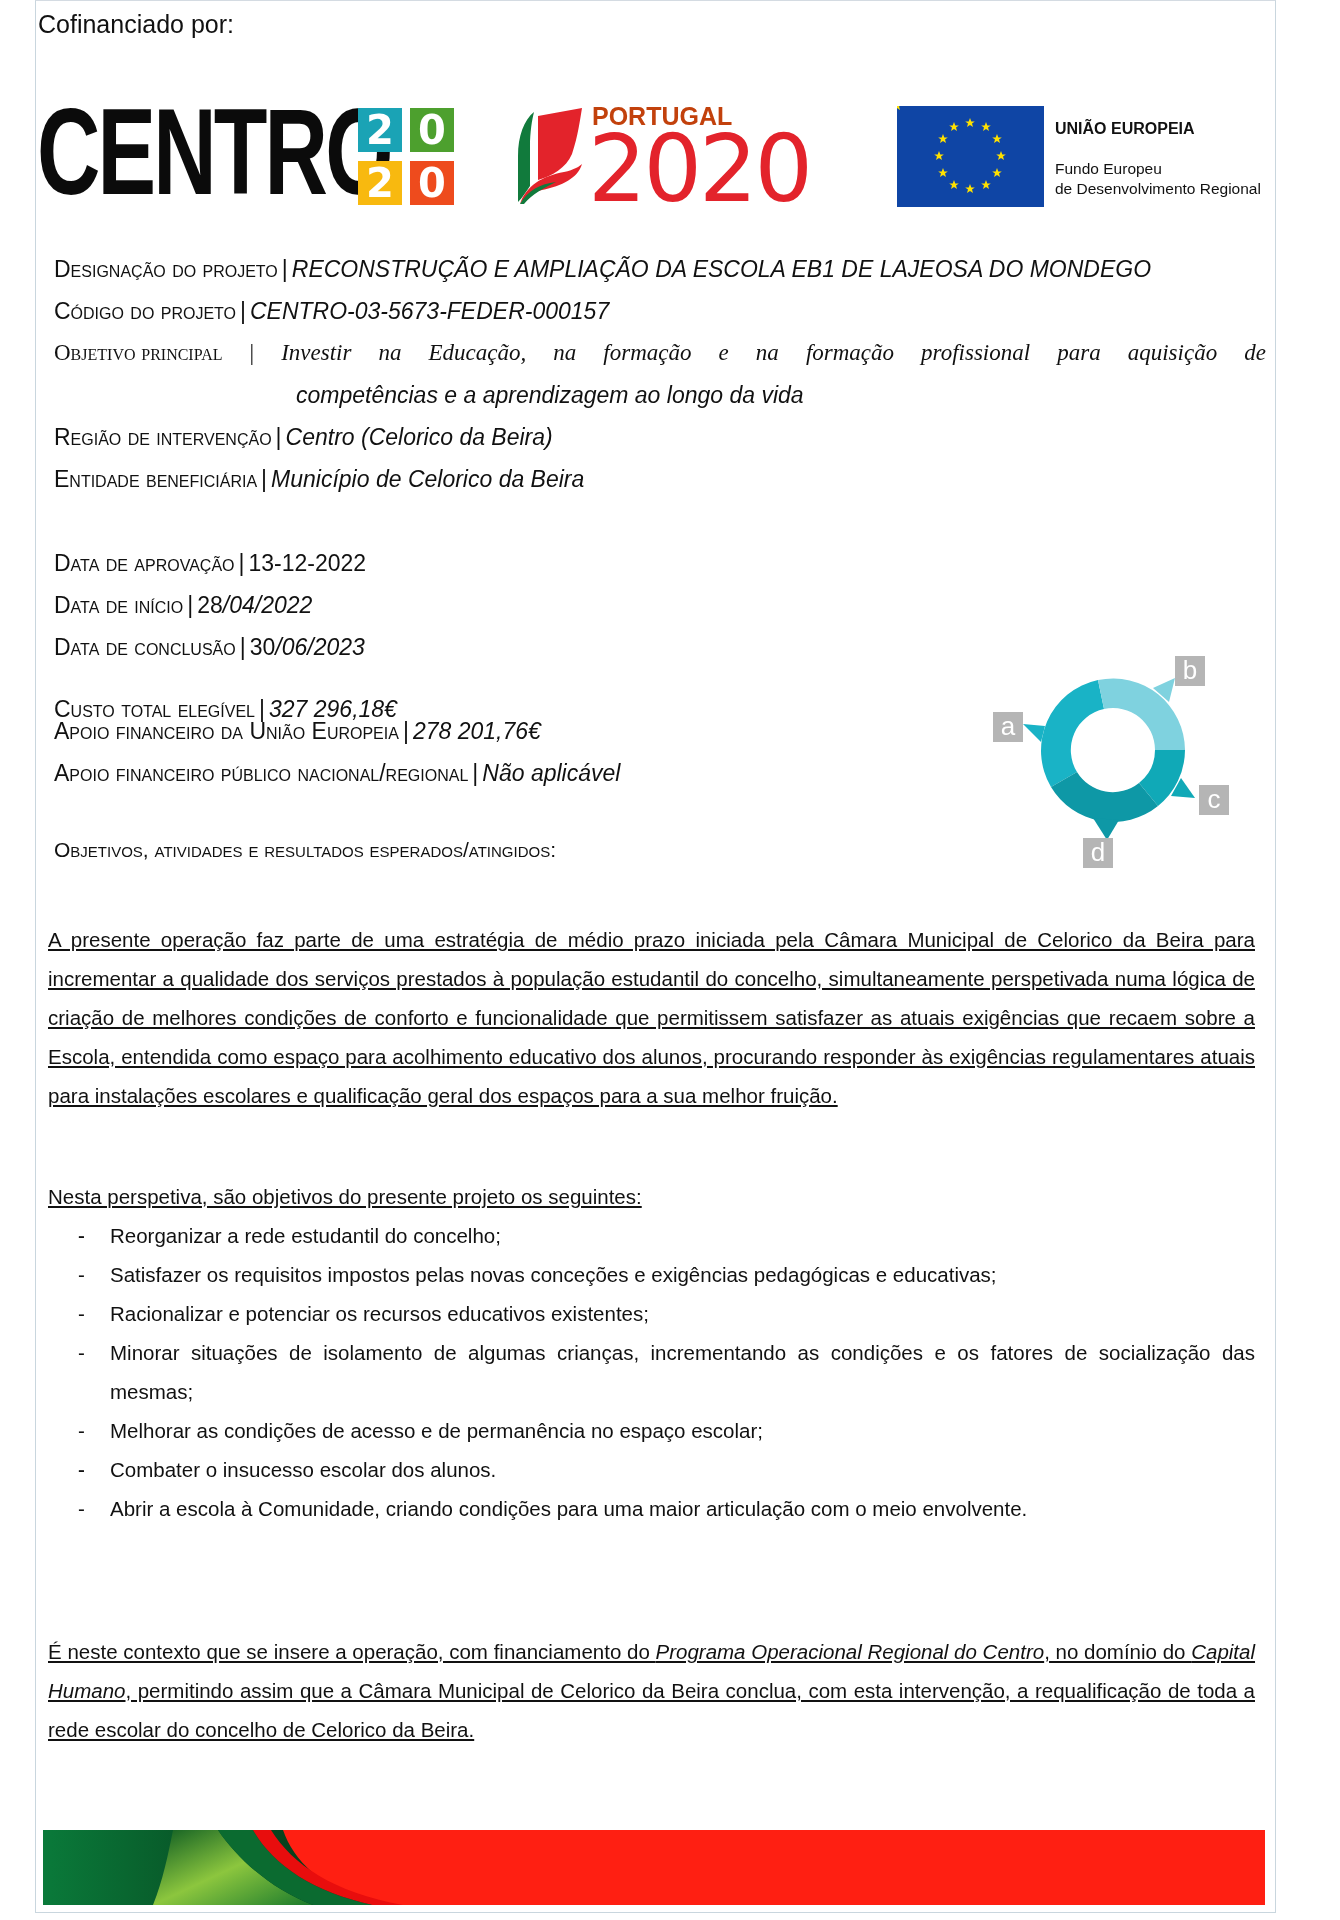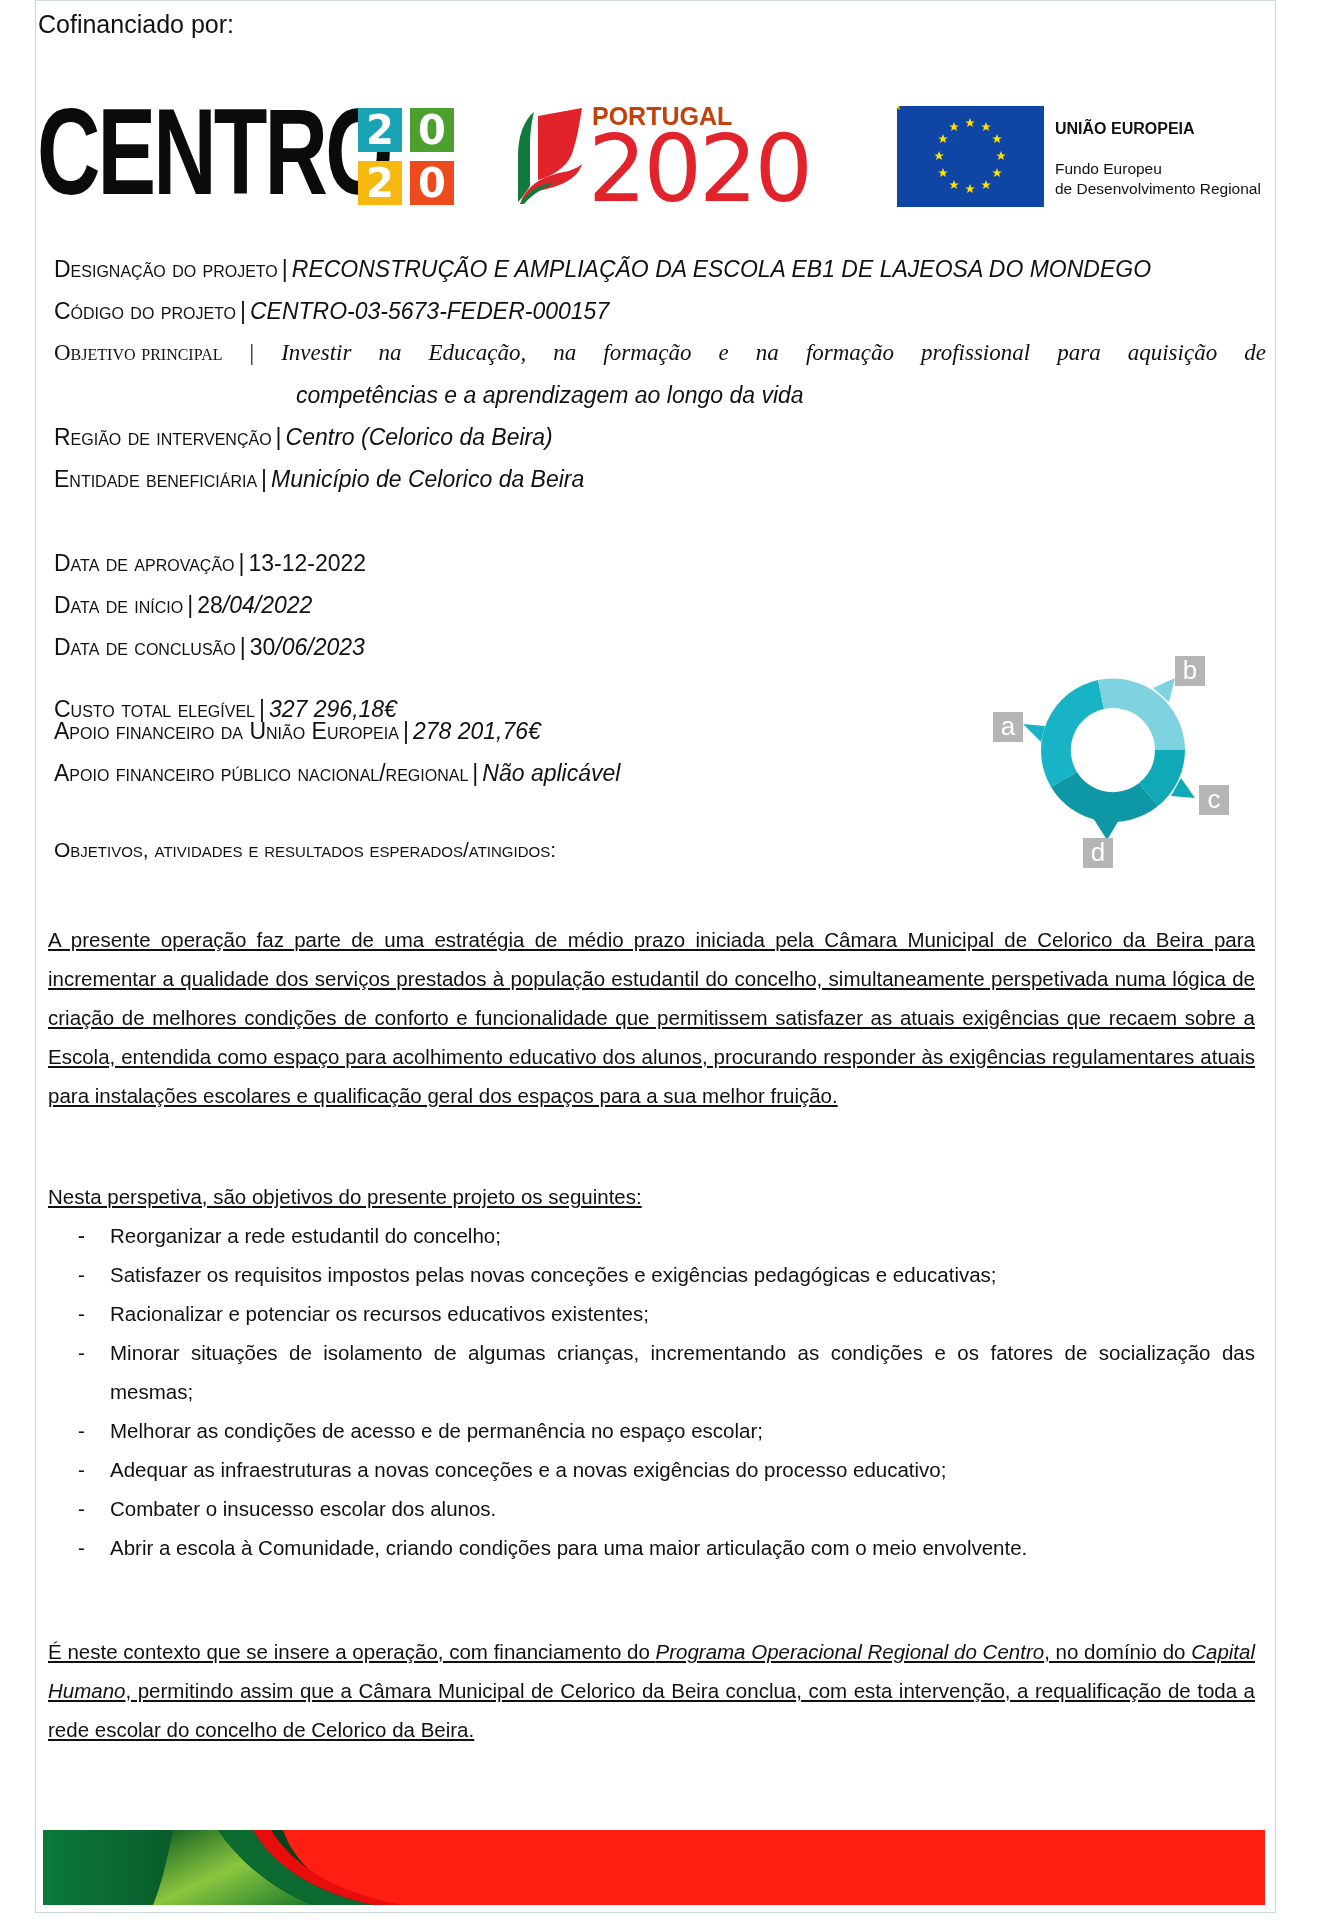--- a/index.html
+++ b/index.html
@@ -197,21 +197,21 @@
 
 <p class="para" style="top:1177px;">Nesta perspetiva, são objetivos do presente projeto os seguintes:</p>
 
 <ul class="list" style="top:1216px;">
   <li><span class="dash">-</span></li>
   <li><span class="dash">-</span><span>Reorganizar a rede estudantil do concelho;</span></li>
   <li><span class="dash">-</span><span>Satisfazer os requisitos impostos pelas novas conceções e exigências pedagógicas e educativas;</span></li>
   <li><span class="dash">-</span><span>Racionalizar e potenciar os recursos educativos existentes;</span></li>
   <li><span class="dash">-</span><span>Minorar situações de isolamento de algumas crianças, incrementando as condições e os fatores de socialização das mesmas;</span></li>
   <li><span class="dash">-</span><span>Melhorar as condições de acesso e de permanência no espaço escolar;</span></li>
-  <li><span class="dash">-</span><span>Adequar as infraestruturas a novas conceções e a novas exigências do processo educativo;</span></li>
+  <li><span class="dash">-</span></li>
   <li><span class="dash">-</span><span>Combater o insucesso escolar dos alunos.</span></li>
   <li><span class="dash">-</span><span>Abrir a escola à Comunidade, criando condições para uma maior articulação com o meio envolvente.</span></li>
 </ul>
 
 <p class="para" style="top:1632px;"><span>É neste contexto que se insere a operação, com financiamento do </span><em>Programa Operacional Regional do Centro</em><span>, no domínio do </span><em>Capital Humano</em><span>, permitindo assim que a Câmara Municipal de Celorico da Beira conclua, com esta intervenção, a requalificação de toda a rede escolar do concelho de Celorico da Beira.</span></p>
 
 <svg class="banner" viewBox="0 0 1222 75" preserveAspectRatio="none">
   <defs>
     <linearGradient id="gDark" x1="0" x2="1" y1="0" y2="0">
       <stop offset="0" stop-color="#0a7a3a"></stop>

